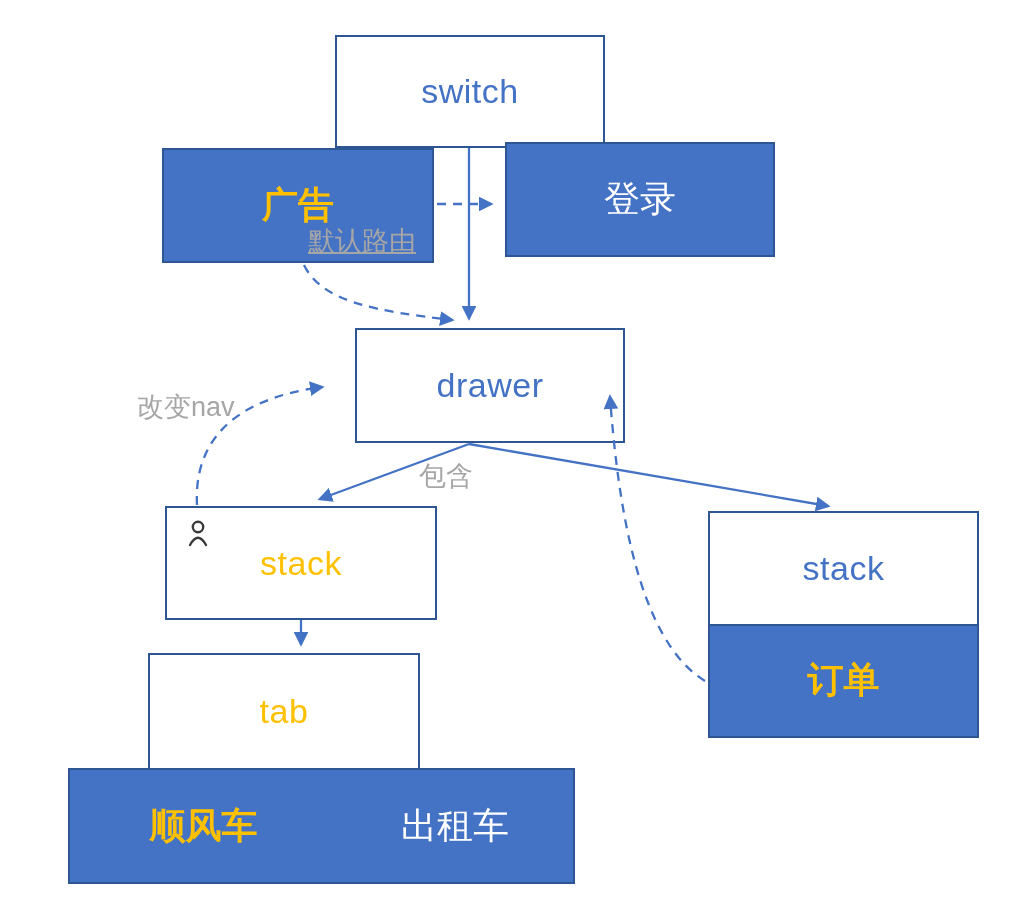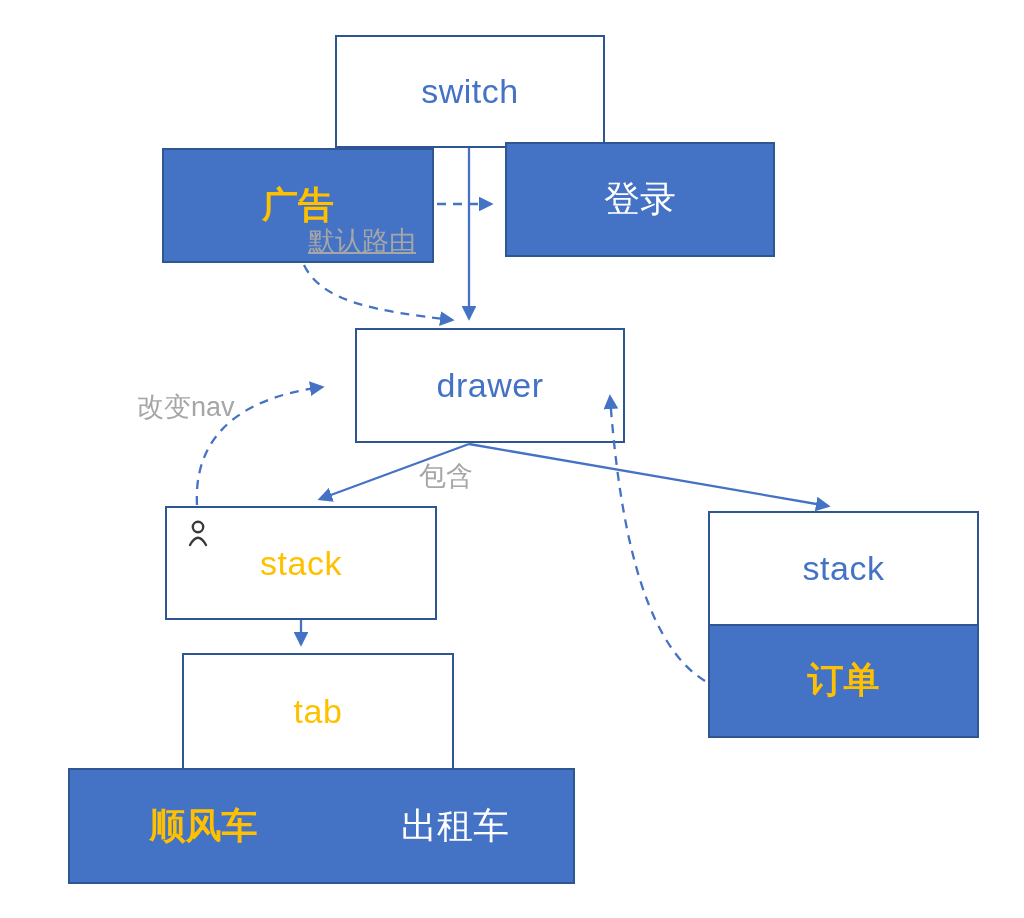--- a/index.html
+++ b/index.html
@@ -114,21 +114,21 @@
   <div class="node white" style="left:165px; top:506px; width:272px; height:114px;">
     <span class="person-icon">
       <svg width="22" height="32" viewBox="0 0 22 32">
         <circle cx="11" cy="8" r="5.2" fill="none" stroke="var(--icon-dark,#3b3b3b)" stroke-width="2.4"></circle>
         <path d="M3 26 Q11 11.5 19 26" fill="none" stroke="var(--icon-dark,#3b3b3b)" stroke-width="2.4" stroke-linecap="round"></path>
       </svg>
     </span>
     <span class="lbl-en txt-orange">stack</span>
   </div>
 
-  <div class="node white" style="left:182px; top:653px; width:272px; height:117px;justify-content:center;">
+  <div class="node white" style="left:148px; top:653px; width:272px; height:117px;justify-content:center;">
     <span class="lbl-en txt-orange">tab</span>
   </div>
 
   <div class="node blue" style="left:30px; top:768px; width:271px; height:116px; z-index:3;margin-left:38px;">
     <span class="lbl-cjk txt-orange-bold">顺风车</span>
   </div>
 
   <div class="node blue" style="left:301px; top:768px; width:274px; height:116px; z-index:3; border-left:none;padding-left:36px;">
     <span class="lbl-cjk txt-white">出租车</span>
   </div>

